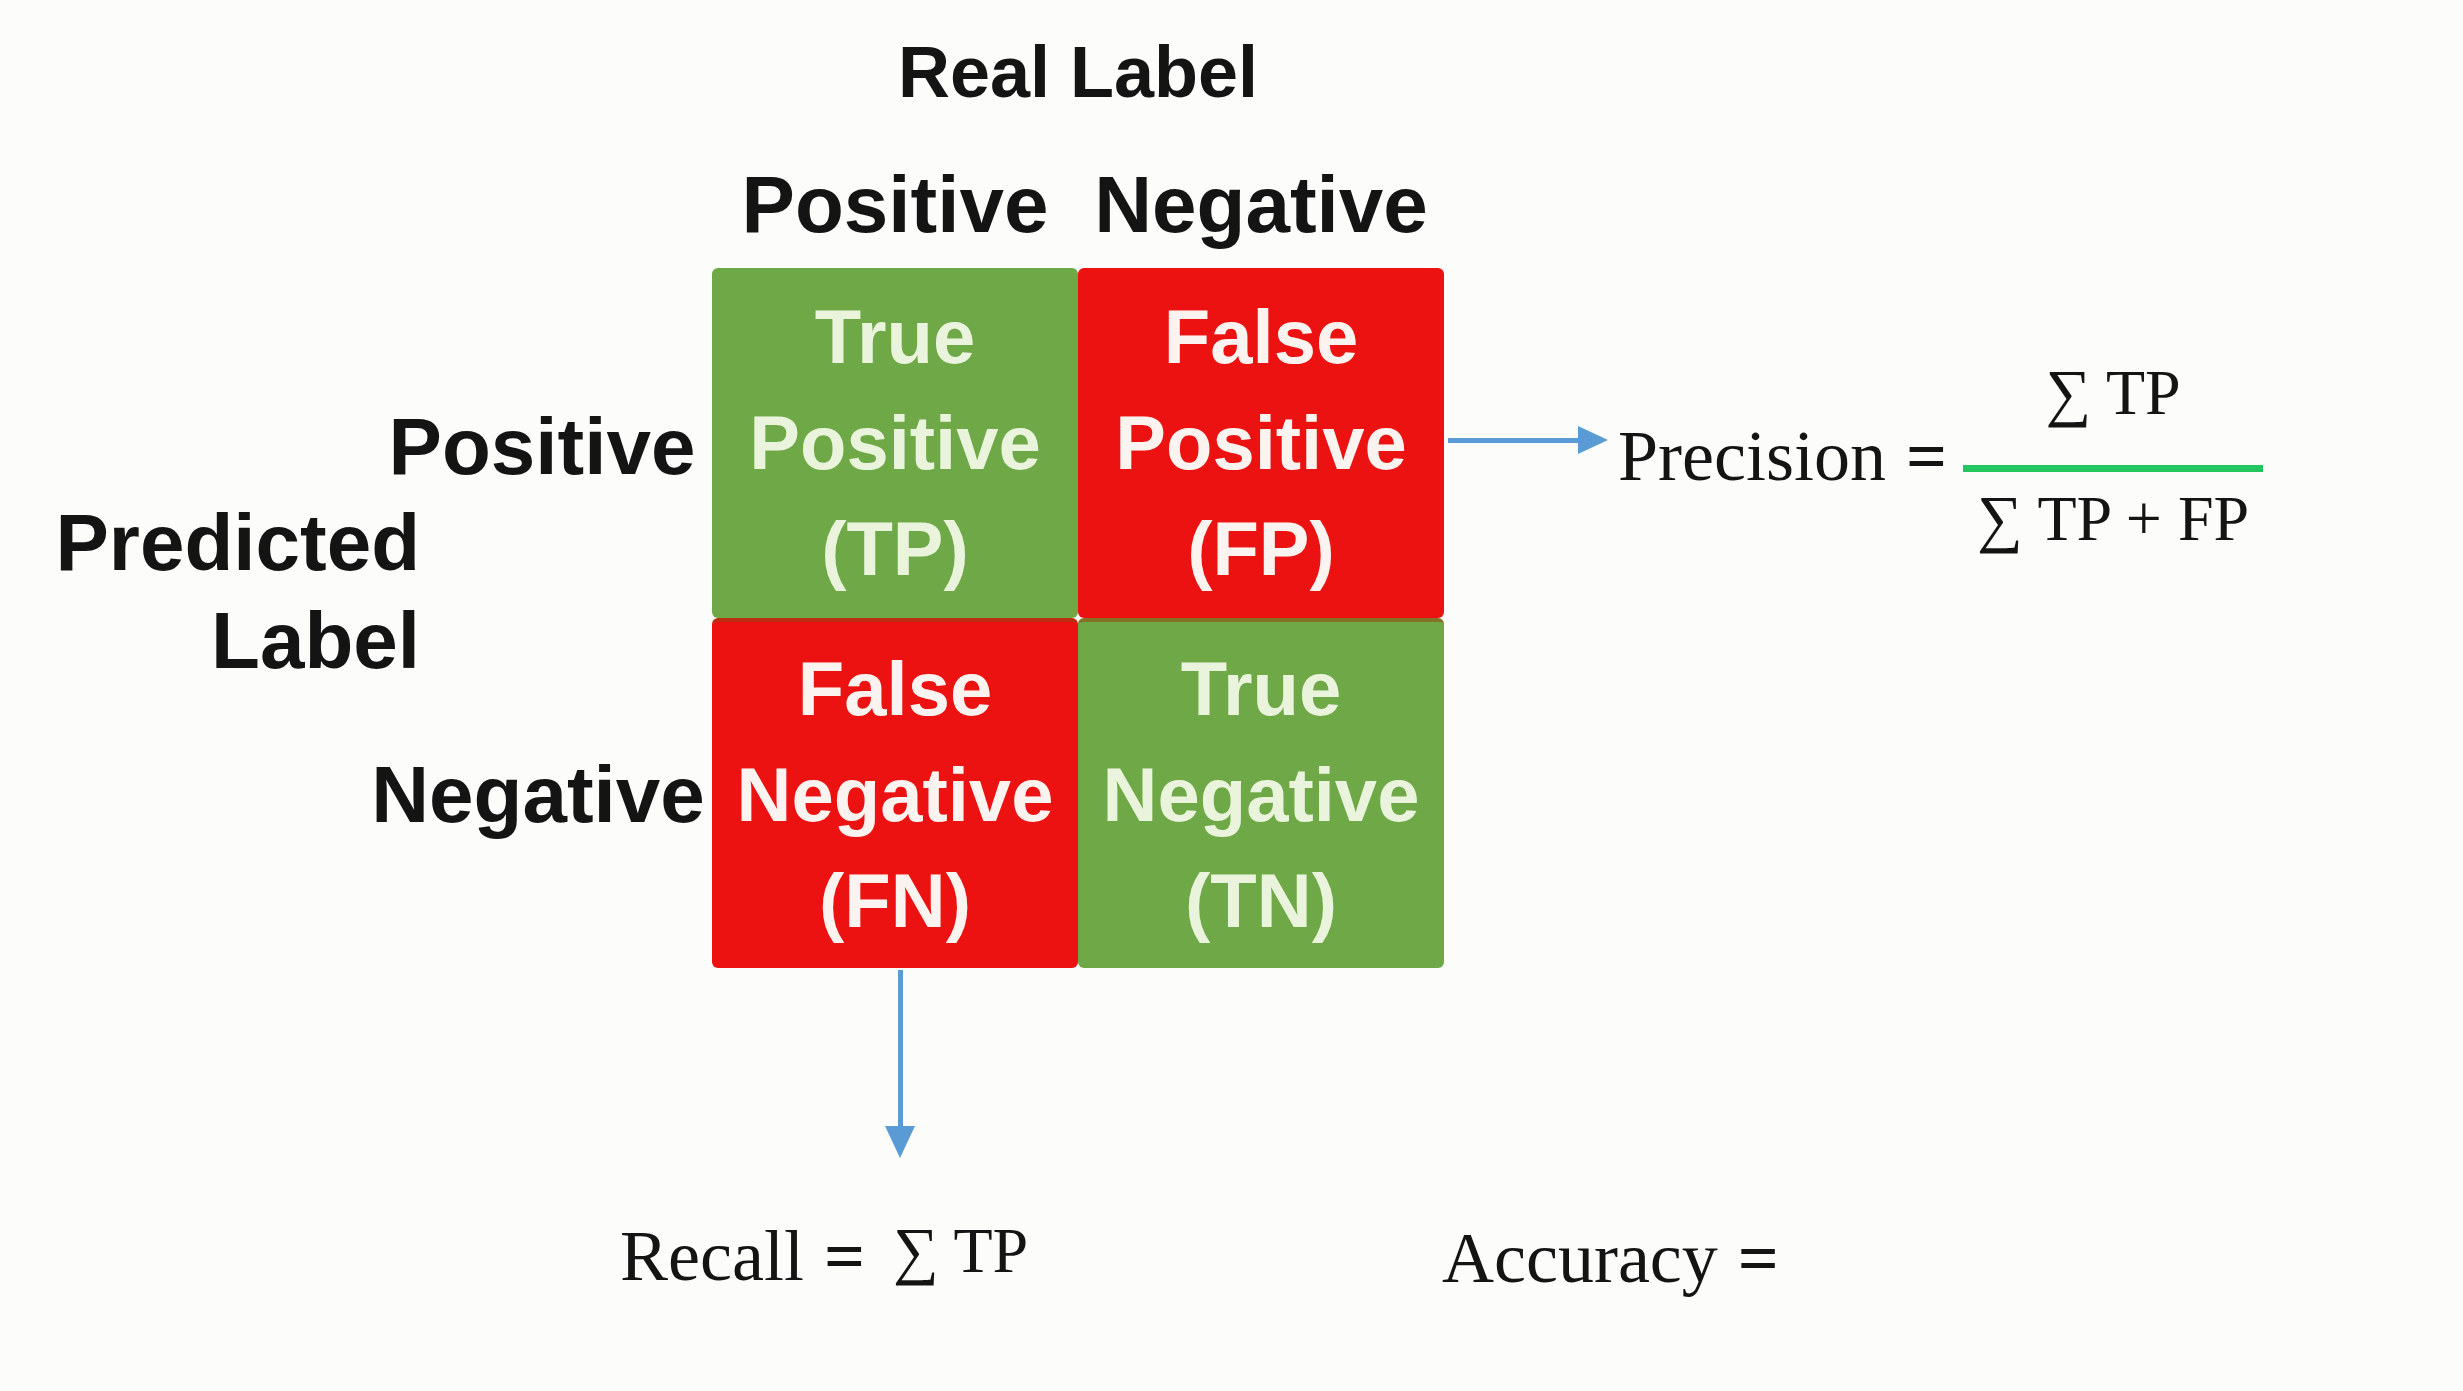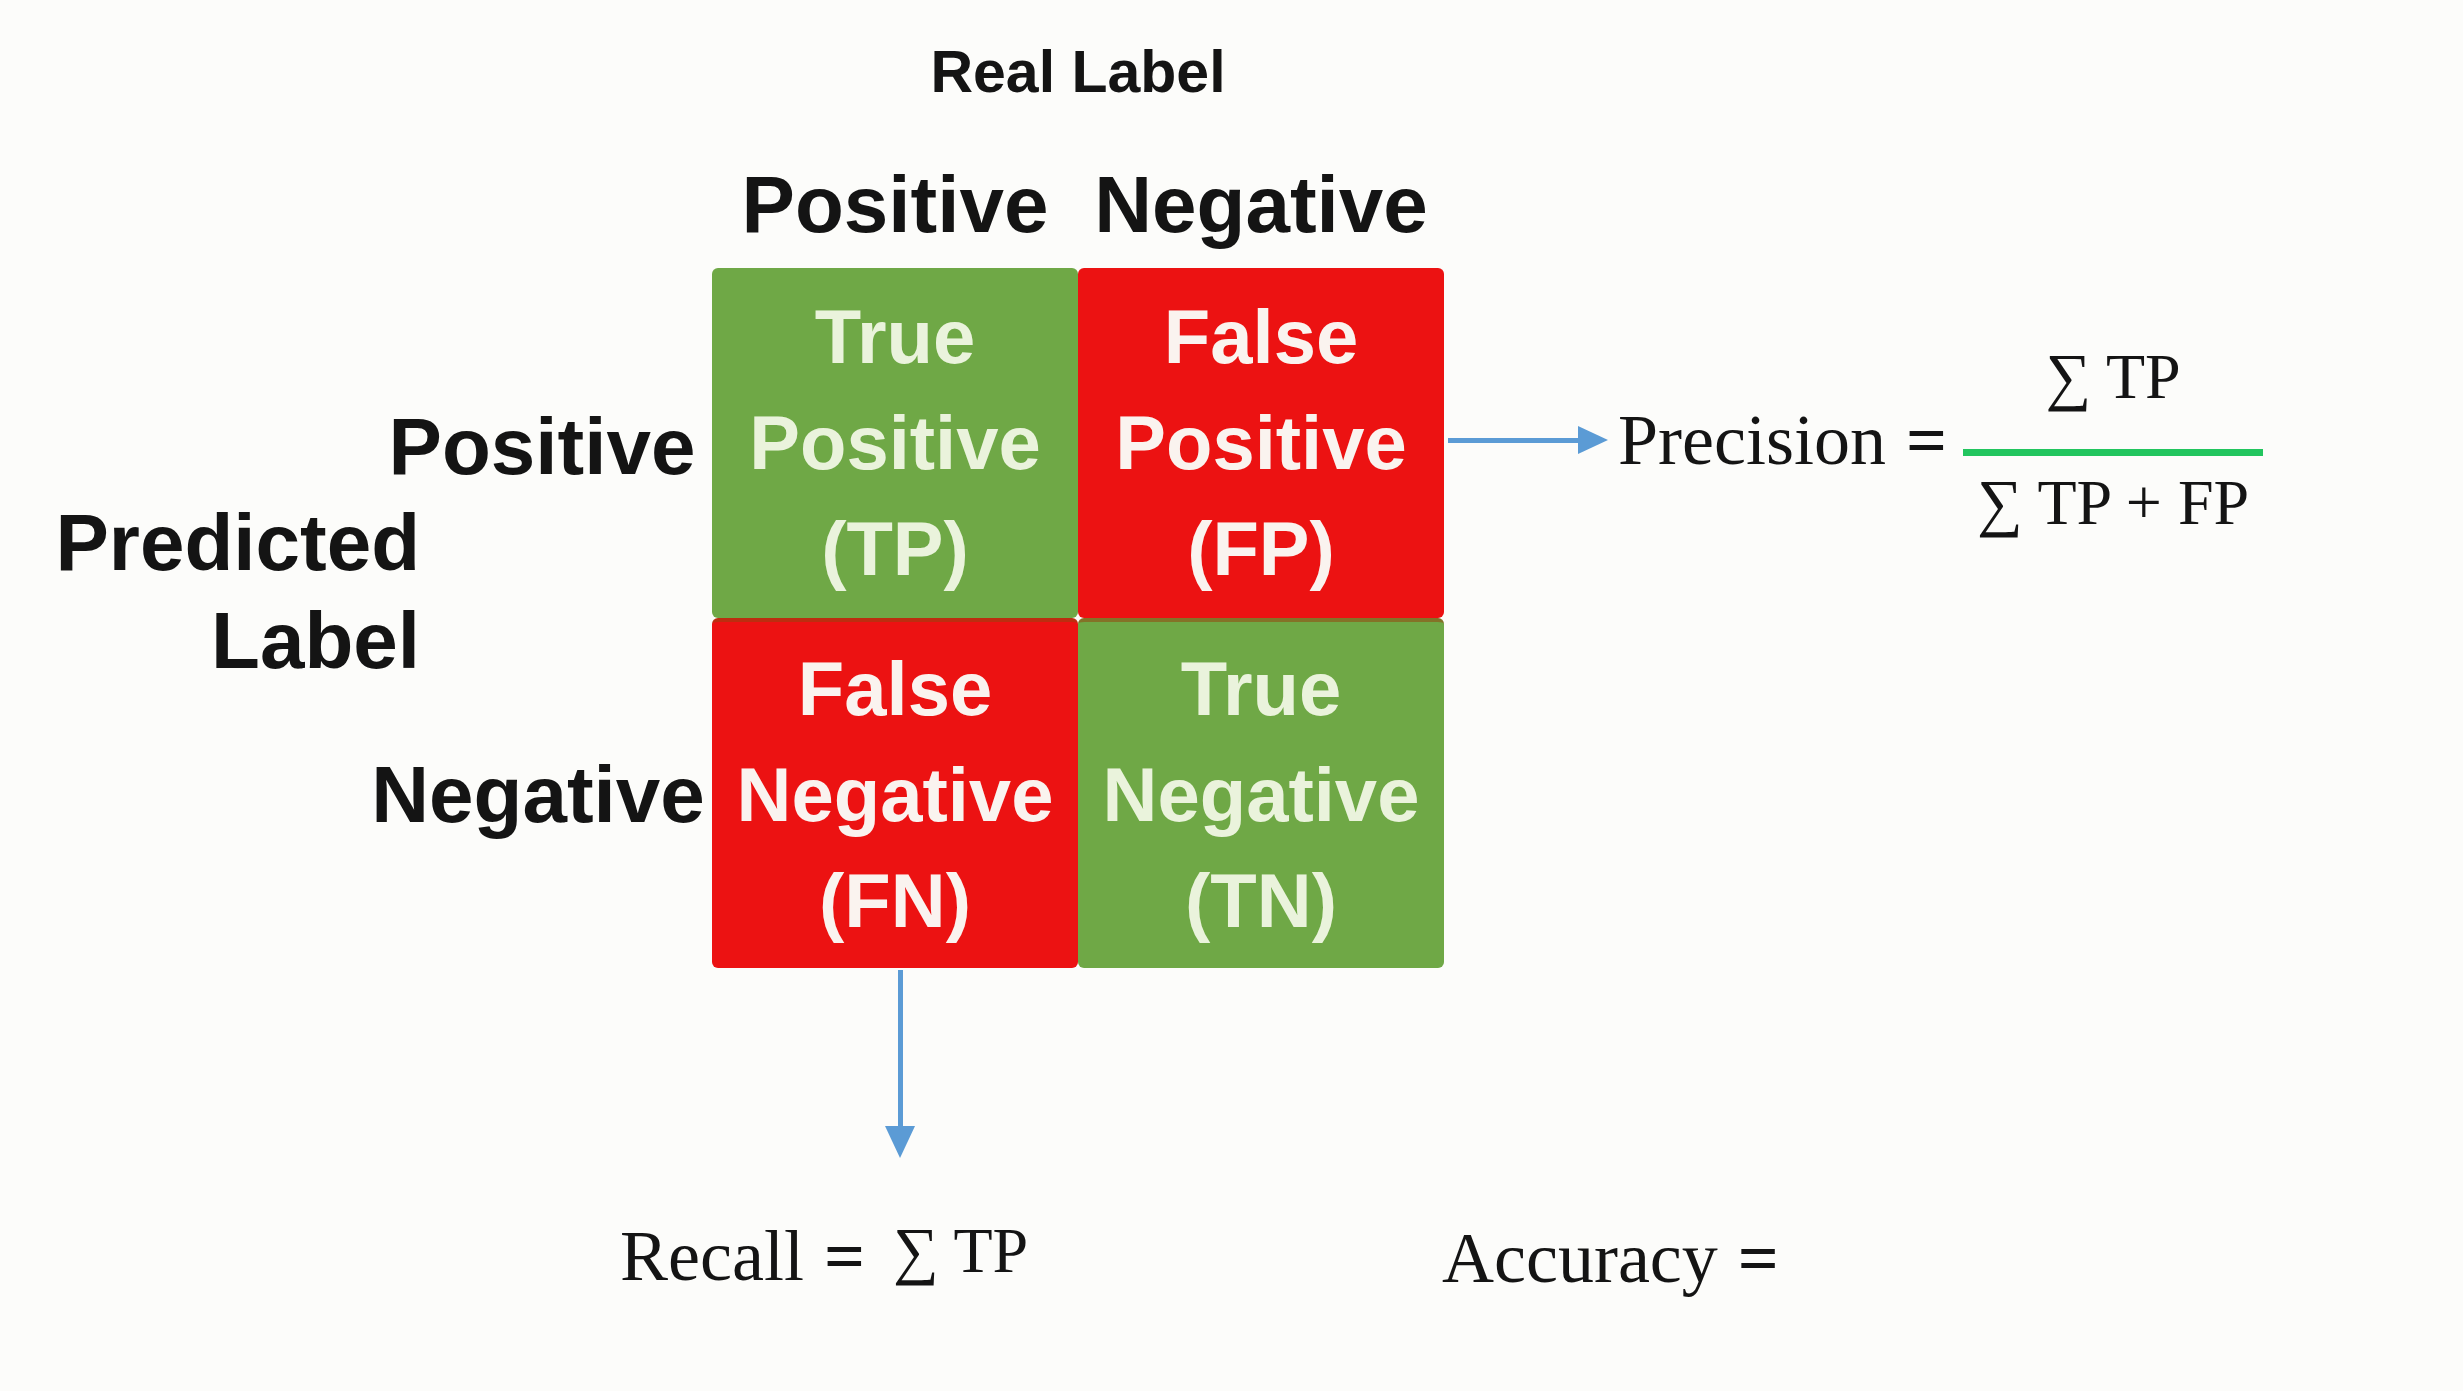--- a/index.html
+++ b/index.html
@@ -14,21 +14,21 @@
 
   
   .hdr{
     position:absolute;
     font-weight:bold;
     color:#141414;
     text-align:center;
     white-space:nowrap;
     transform:translateY(-50%);
   }
-  .real-label{left:712px;top:72px;width:732px;font-size:59px;}
+  .real-label{left:712px;top:72px;width:732px;font-size:72px;}
   .col-hdr{top:205px;width:366px;font-size:80px;}
   .col-hdr.pos{left:712px;}
   .col-hdr.neg{left:1078px;}
   .row-hdr{width:360px;font-size:80px;}
   .row-hdr.pos{left:362px;top:447px;}
   .row-hdr.neg{left:358px;top:795px;}
   .predicted-label{
     position:absolute;left:10px;top:592px;width:410px;
     transform:translateY(-50%);
     font-weight:bold;font-size:80px;line-height:98px;
@@ -76,21 +76,21 @@
     transform:translateY(-50%);
     font-family:"Liberation Serif","DejaVu Serif",serif;
     color:#141414;
     white-space:nowrap;
   }
   .formula .flabel{font-size:72px;}
   .formula .eq{font-size:72px;font-weight:bold;padding:0 16px 0 20px;}
   .fraction{display:inline-flex;flex-direction:column;align-items:center;font-size:64px;gap:25px;}
   .fraction .num{padding:0 12px 10px 12px;line-height:74px;}
   .fraction .den{border-top:7px solid #22c55e;padding:10px 14px 0 14px;line-height:74px;}
-  .precision-formula{left:1618px;top:440px;}
+  .precision-formula{left:1618px;top:456px;}
   .recall-formula{left:620px;top:1256px;}
   .accuracy-formula{left:1442px;top:1258px;}
 </style>
 </head>
 <body>
 
 <div class="stage">
 
   <div class="hdr real-label">Real Label</div>
 

